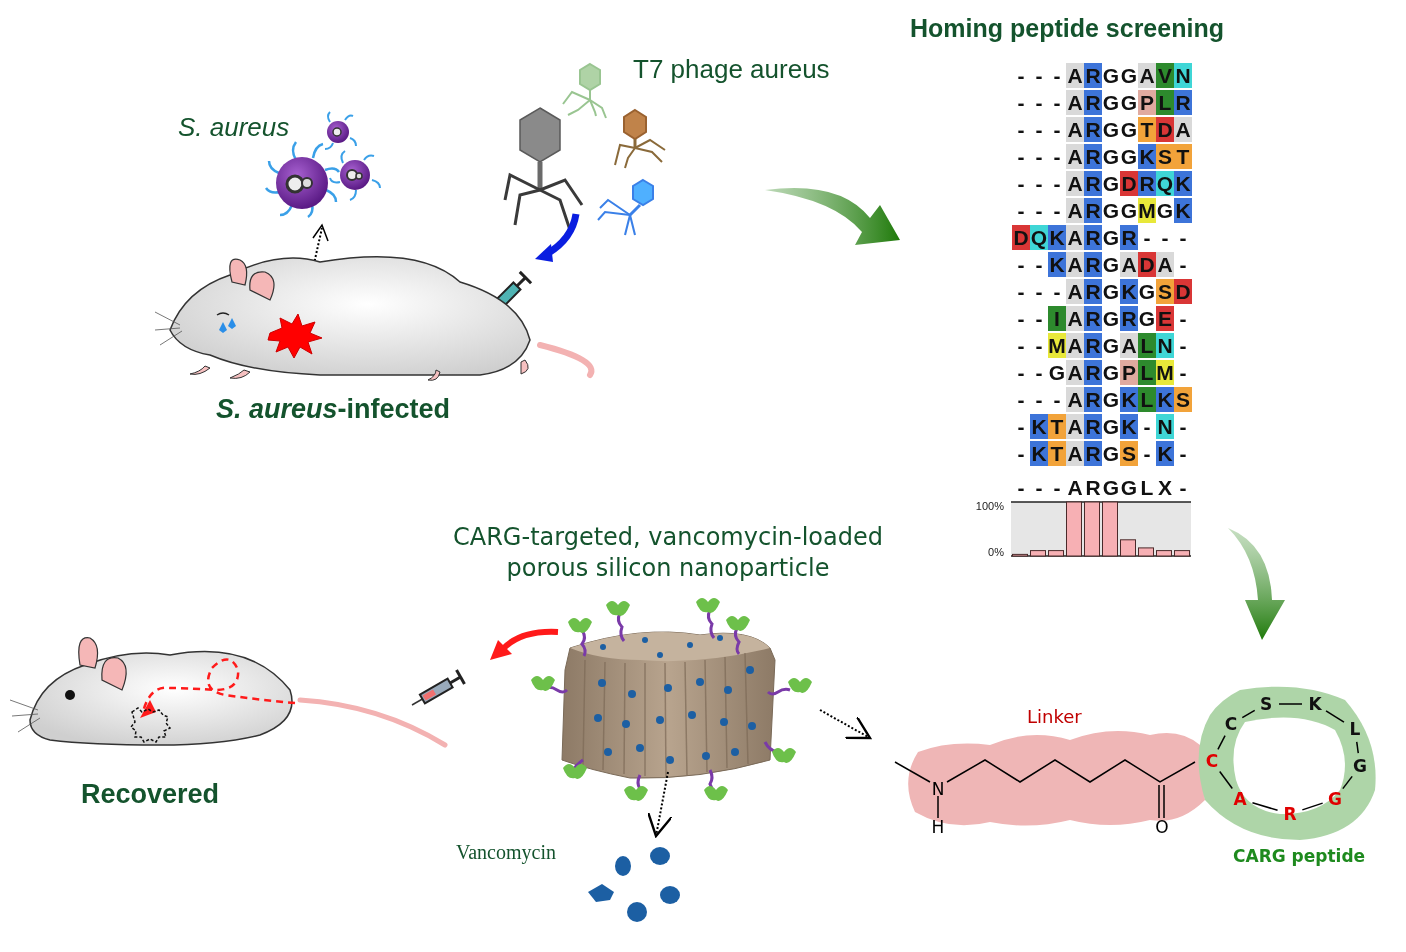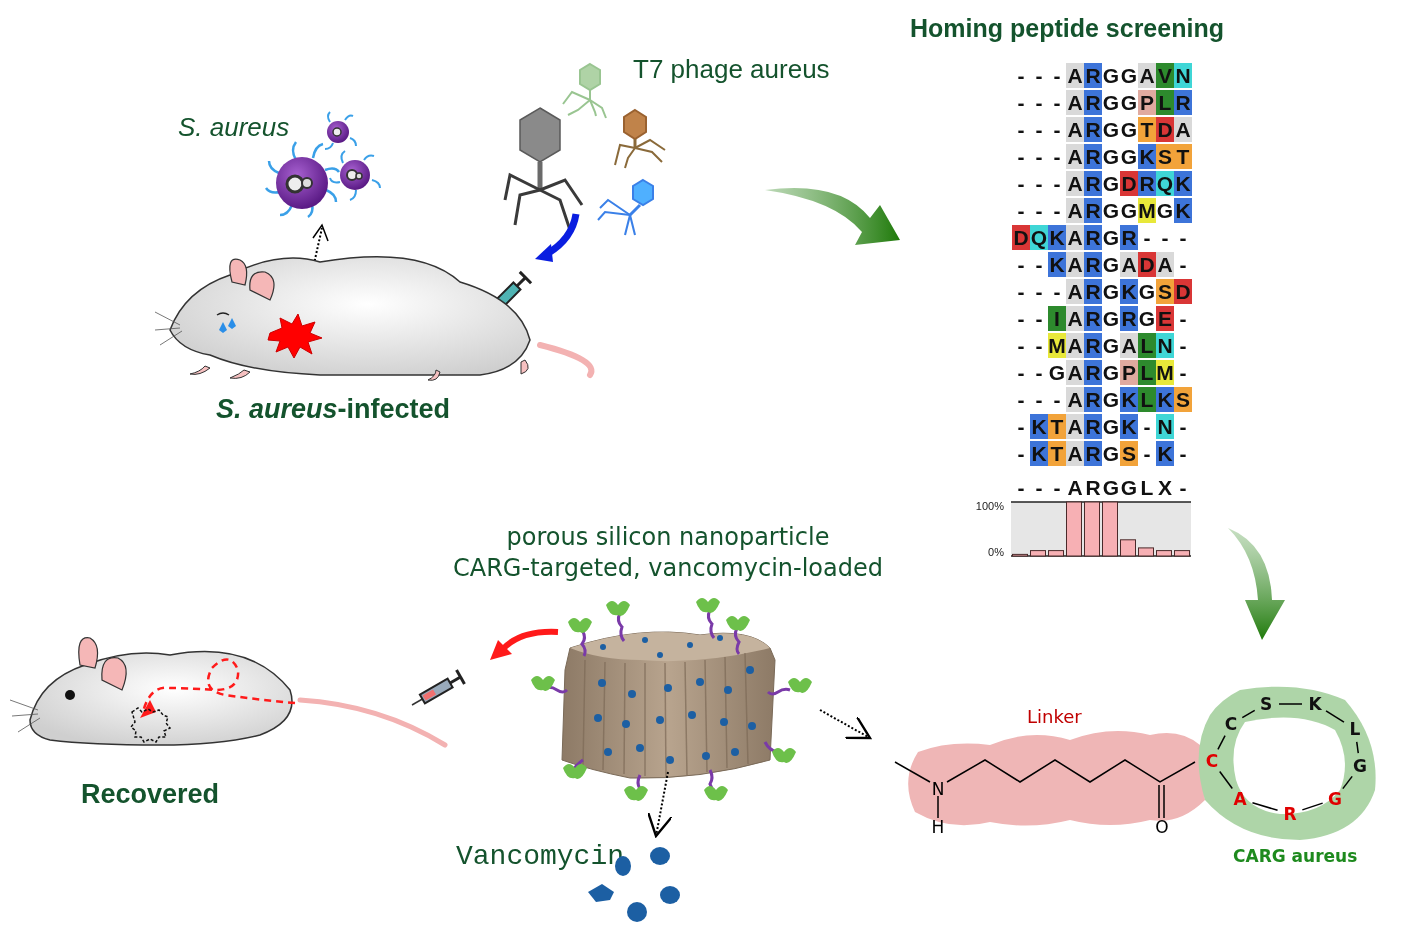--- a/index.html
+++ b/index.html
@@ -6,21 +6,21 @@
   body{width:1406px;height:952px;position:relative;overflow:hidden;font-family:"Liberation Sans",sans-serif;}
   .abs{position:absolute;}
   .txt{white-space:nowrap;color:#14532d;}
   #title-homing{left:910px;top:14px;font-size:25px;font-weight:bold;}
   #label-saureus{left:178px;top:112px;font-size:26px;font-style:italic;}
   #label-t7{left:633px;top:54px;font-size:26px;}
   #label-infected{left:216px;top:394px;font-size:27px;font-weight:bold;}
   #label-infected .it{font-style:italic;}
   #label-recovered{left:81px;top:779px;font-size:27px;font-weight:bold;}
   #label-np{left:448px;top:522px;width:440px;text-align:center;font-size:24px;font-family:"DejaVu Sans",sans-serif;line-height:31px;white-space:normal;}
-  #label-vanco{left:456px;top:841px;font-size:28px;font-family:Liberation Mono, monospace;}
+  #label-vanco{left:456px;top:841px;font-size:20px;font-family:Liberation Serif, serif;}
   #label-linker{left:1027px;top:706px;font-size:18px;color:#c00000;font-family:"DejaVu Sans",sans-serif;}
   #label-carg{left:1233px;top:846px;font-size:17px;font-weight:bold;color:#1e8a1e;font-family:"DejaVu Sans",sans-serif;}
 
   
   #alignment{left:1012px;top:62px;}
   .arow{display:flex;height:27px;}
   .acell{width:18px;height:25px;margin:1px 0 1px 0;font-weight:bold;font-size:21px;line-height:25px;text-align:center;color:#111;}
   .acell.gap{color:#111;}
   #consensus{left:1012px;top:474px;display:flex;}
   #consensus .acell{background:transparent;}
@@ -29,22 +29,22 @@
 </style>
 </head>
 <body>
 
 <div class="abs txt" id="title-homing">Homing peptide screening</div>
 <div class="abs txt" id="label-saureus">S. aureus</div>
 <div class="abs txt" id="label-t7">T7 phage aureus</div>
 <div class="abs txt" id="label-infected"><span class="it">S. aureus</span><span>-infected</span></div>
 <div class="abs txt" id="label-recovered">Recovered</div>
 <div class="abs txt" id="label-np">
+    <div>CARG-targeted, vancomycin-loaded</div>
     <div>porous silicon nanoparticle</div>
-    <div>CARG-targeted, vancomycin-loaded</div>
   </div>
 <div class="abs txt" id="label-vanco">Vancomycin</div>
 
 <svg class="abs" style="left:0;top:0" width="1406" height="952">
   <defs>
     <radialGradient id="bactGrad" cx="40%" cy="35%" r="65%">
       <stop offset="0" stop-color="#a760d0"></stop>
         <stop offset="1" stop-color="#5a1a85"></stop>
     </radialGradient>
     <linearGradient id="greenArrowGrad1" x1="0" y1="0" x2="1" y2="0">
@@ -312,21 +312,21 @@
         <line x1="1356.740932648018" y1="741.8829015953341" x2="1358.259067351982" y2="753.1170984046659"></line>
         <line x1="1352.149850056059" y1="776.3621979260022" x2="1342.850149943941" y2="788.6378020739978"></line>
         <line x1="1322.6671171253433" y1="803.1109609582189" x2="1302.3328828746567" y2="809.8890390417811"></line>
         <line x1="1277.548258292125" y1="810.2644774876375" x2="1252.451741707875" y2="802.7355225123625"></line>
         <line x1="1232.288412505352" y1="788.5342741144062" x2="1219.711587494648" y2="771.4657258855938"></line>
       </g>
   </g>
 </svg>
 
 <div class="abs txt" id="label-linker">Linker</div>
-<div class="abs txt" id="label-carg">CARG aureus</div>
+<div class="abs txt" id="label-carg">CARG peptide</div>
 
 <div class="abs" id="alignment">
     <div class="arow">
       <div class="acell gap" style="background: transparent;">-</div>
       <div class="acell gap" style="background: transparent;">-</div>
       <div class="acell gap" style="background: transparent;">-</div>
       <div class="acell" style="background: rgb(217, 217, 217);">A</div>
       <div class="acell" style="background: rgb(61, 116, 217);">R</div>
       <div class="acell" style="background: transparent;">G</div>
       <div class="acell" style="background: transparent;">G</div>

